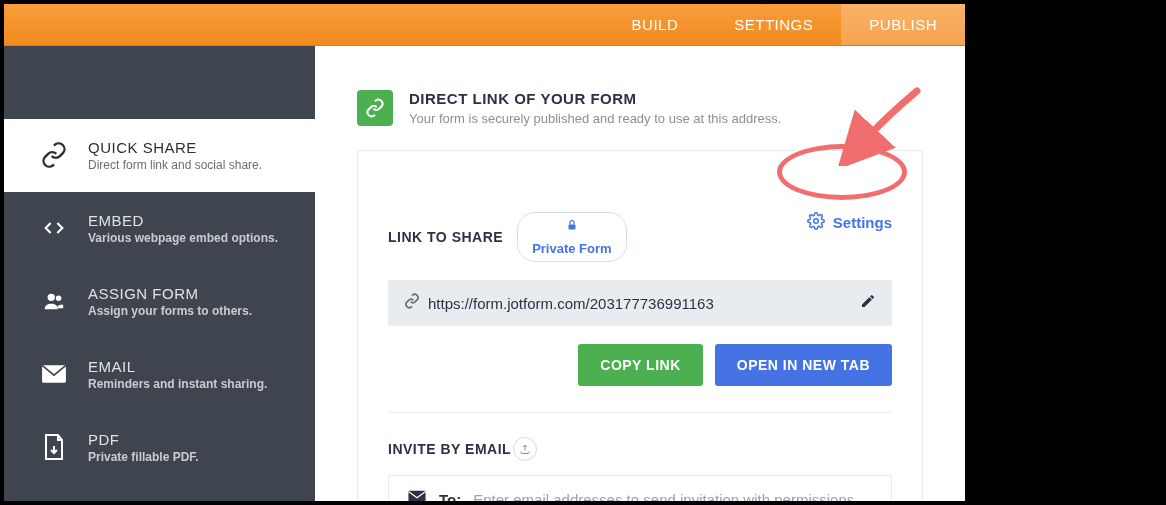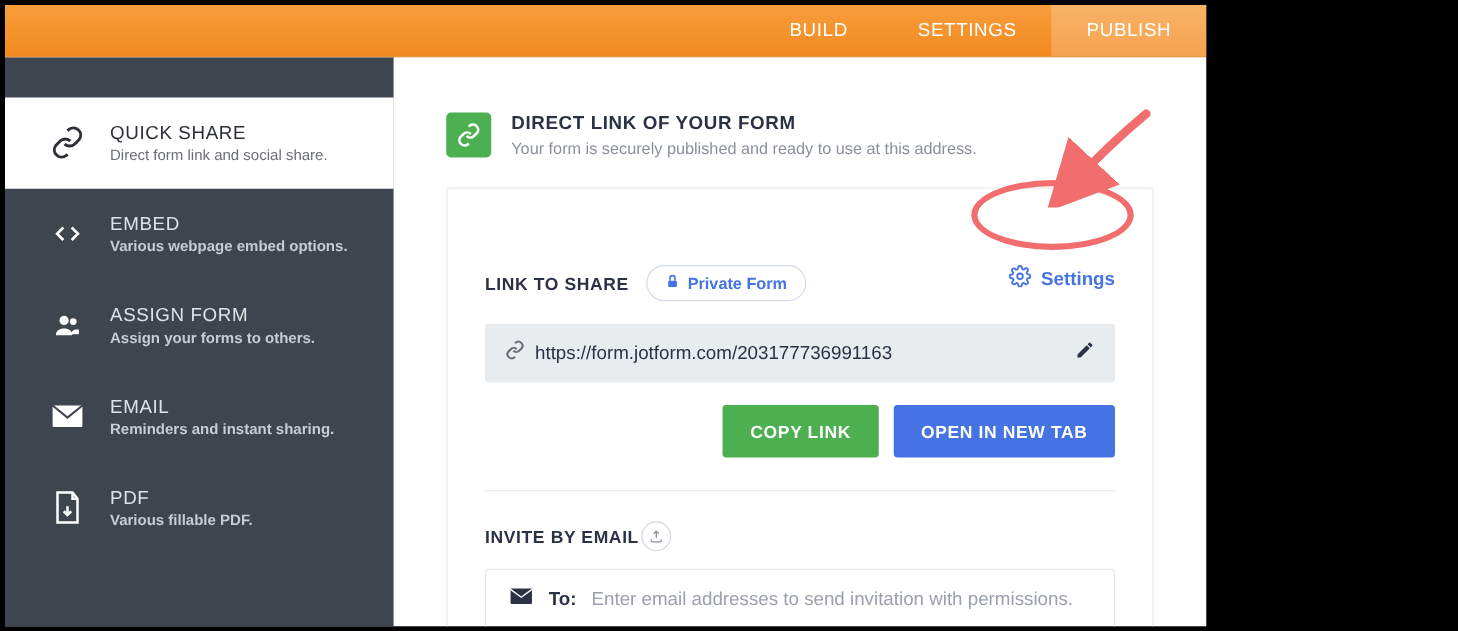--- a/index.html
+++ b/index.html
@@ -7,41 +7,41 @@
   .app { width: 961px; height: 497px; background: #f5f5f5; position: relative; overflow: hidden; }
   
   .topbar { height: 42px; background: linear-gradient(#f89d3c, #f28a1f); display: flex; justify-content: flex-end; align-items: stretch; border-bottom: 1px solid #e07d1a; }
   .topbar .tab { color: #fff; font-size: 15px; font-weight: 500; letter-spacing: 0.5px; padding: 0 28px; display: flex; align-items: center; cursor: pointer; }
   .topbar .tab.active { background: rgba(255,255,255,0.22); }
   
   .body { display: flex; height: calc(100% - 42px); }
   
   .sidebar { width: 311px; background: #3f454f; display: flex; flex-direction: column; padding-top: 32px; }
   .side-item { display: flex; gap: 18px; padding: 20px 22px 20px 34px; cursor: pointer; align-items: flex-start; }
-  .side-item.active { background: #fff; }
+  .side-item.active { background: #fff; margin-top: 41px; }
   .side-item .icon-wrap { width: 32px; height: 32px; display:flex; align-items:center; justify-content:center; flex-shrink:0; }
   .side-item .txt { }
   .side-item .title { font-size: 15px; font-weight: 500; letter-spacing: 0.5px; color: #dfe1e5; }
   .side-item.active .title { color: #2c2f36; }
   .side-item .sub { font-size: 12px; color: #c8cbd1; margin-top: 2px; font-weight: 600; }
   .side-item.active .sub { color: #6b6e75; font-weight: 400; }
   
   .main { flex: 1; background: #fff; padding: 44px 42px 20px 42px; position: relative; }
   
   .direct-header { display: flex; gap: 16px; align-items: flex-start; margin-bottom: 24px; }
   .green-sq { width: 36px; height: 36px; background: #4caf50; border-radius: 4px; display:flex; align-items:center; justify-content:center; flex-shrink:0; }
   .direct-header h2 { font-size: 15px; font-weight: 700; letter-spacing: 0.5px; color: #2b3245; }
   .direct-header p { font-size: 13px; color: #8a8f99; margin-top: 4px; }
   
   .card { border: 1px solid #e8eaee; border-radius: 3px; padding: 26px 30px; }
   
   .row1 { display: flex; align-items: flex-start; justify-content: space-between; margin-bottom: 18px; margin-top: 35px; }
   .row1-left { display: flex; align-items: center; gap: 14px; }
   .link-label { font-size: 14px; font-weight: 700; letter-spacing: 0.5px; color: #2b3245; }
-  .private-badge { border: 1px solid #d5dcf0; border-radius: 18px; padding: 5px 14px; display:flex; align-items:center; gap:6px; font-size: 13px; font-weight: 600; color: #4573e3; }
+  .private-badge { border: 1px solid #d5dcf0; border-radius: 18px; padding: 5px 14px; display:flex; align-items:center; gap:6px; font-size: 13px; font-weight: 600; color: #4573e3; flex-direction: column; }
   .settings-btn { display:flex; align-items:center; gap:8px; font-size: 15px; font-weight: 600; color: #4573e3; cursor:pointer; position:relative; z-index:2; }
   
   .url-box { background: #e9ecef; border-radius: 3px; padding: 13px 16px; display:flex; align-items:center; gap:8px; margin-bottom: 18px; }
   .url-box .url { flex:1; font-size: 15px; color: #2b3245; font-weight: 500; }
   
   .btn-row { display:flex; gap:12px; justify-content:flex-end; padding-bottom: 26px; border-bottom: 1px solid #edeef1; }
   .btn { padding: 13px 22px; border-radius: 3px; font-size: 14px; font-weight: 700; letter-spacing: 0.5px; color: #fff; cursor:pointer; border:none; }
   .btn.green { background: #4caf50; }
   .btn.blue { background: #4573e3; }
   
@@ -129,21 +129,21 @@
         <span class="icon-wrap">
           <svg width="24" height="28" viewBox="0 0 24 28" fill="none" stroke="#fff" stroke-width="2">
               <path d="M4 2h12l4 5v19H4z"></path>
               <path d="M16 2v5h4"></path>
               <path d="M12 13v7"></path>
               <path d="M9 17l3 3 3-3"></path>
             </svg>
         </span>
         <div class="txt">
           <div class="title">PDF</div>
-          <div class="sub">Various fillable PDF.</div>
+          <div class="sub">Private fillable PDF.</div>
         </div>
       </div>
 
     </div>
 
     <div class="main">
 
       <div class="direct-header">
         <div class="green-sq">
           <svg width="20" height="20" viewBox="0 0 24 24" fill="none" stroke="#fff" stroke-width="2.5">

